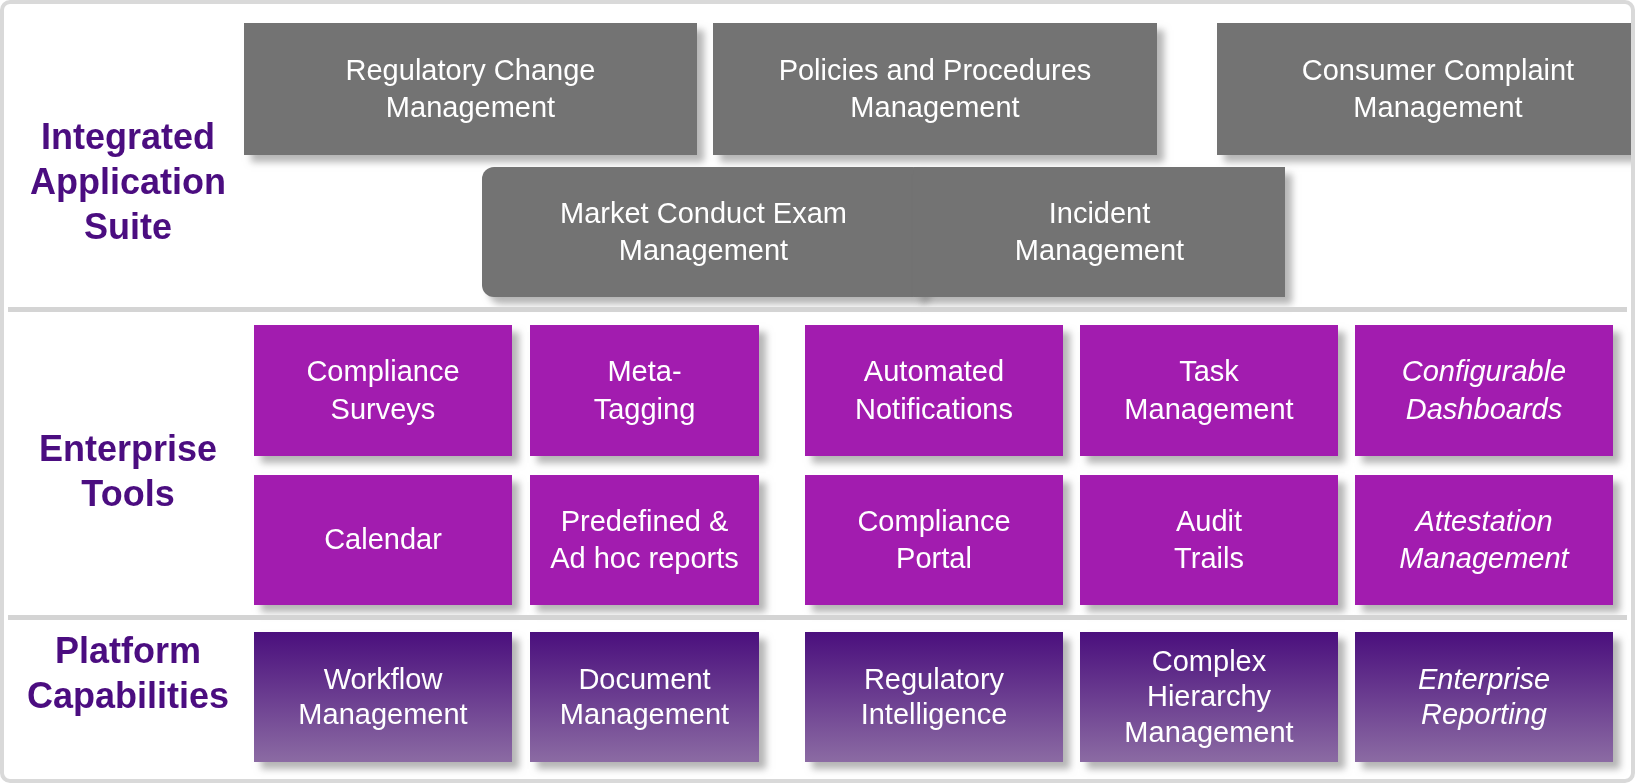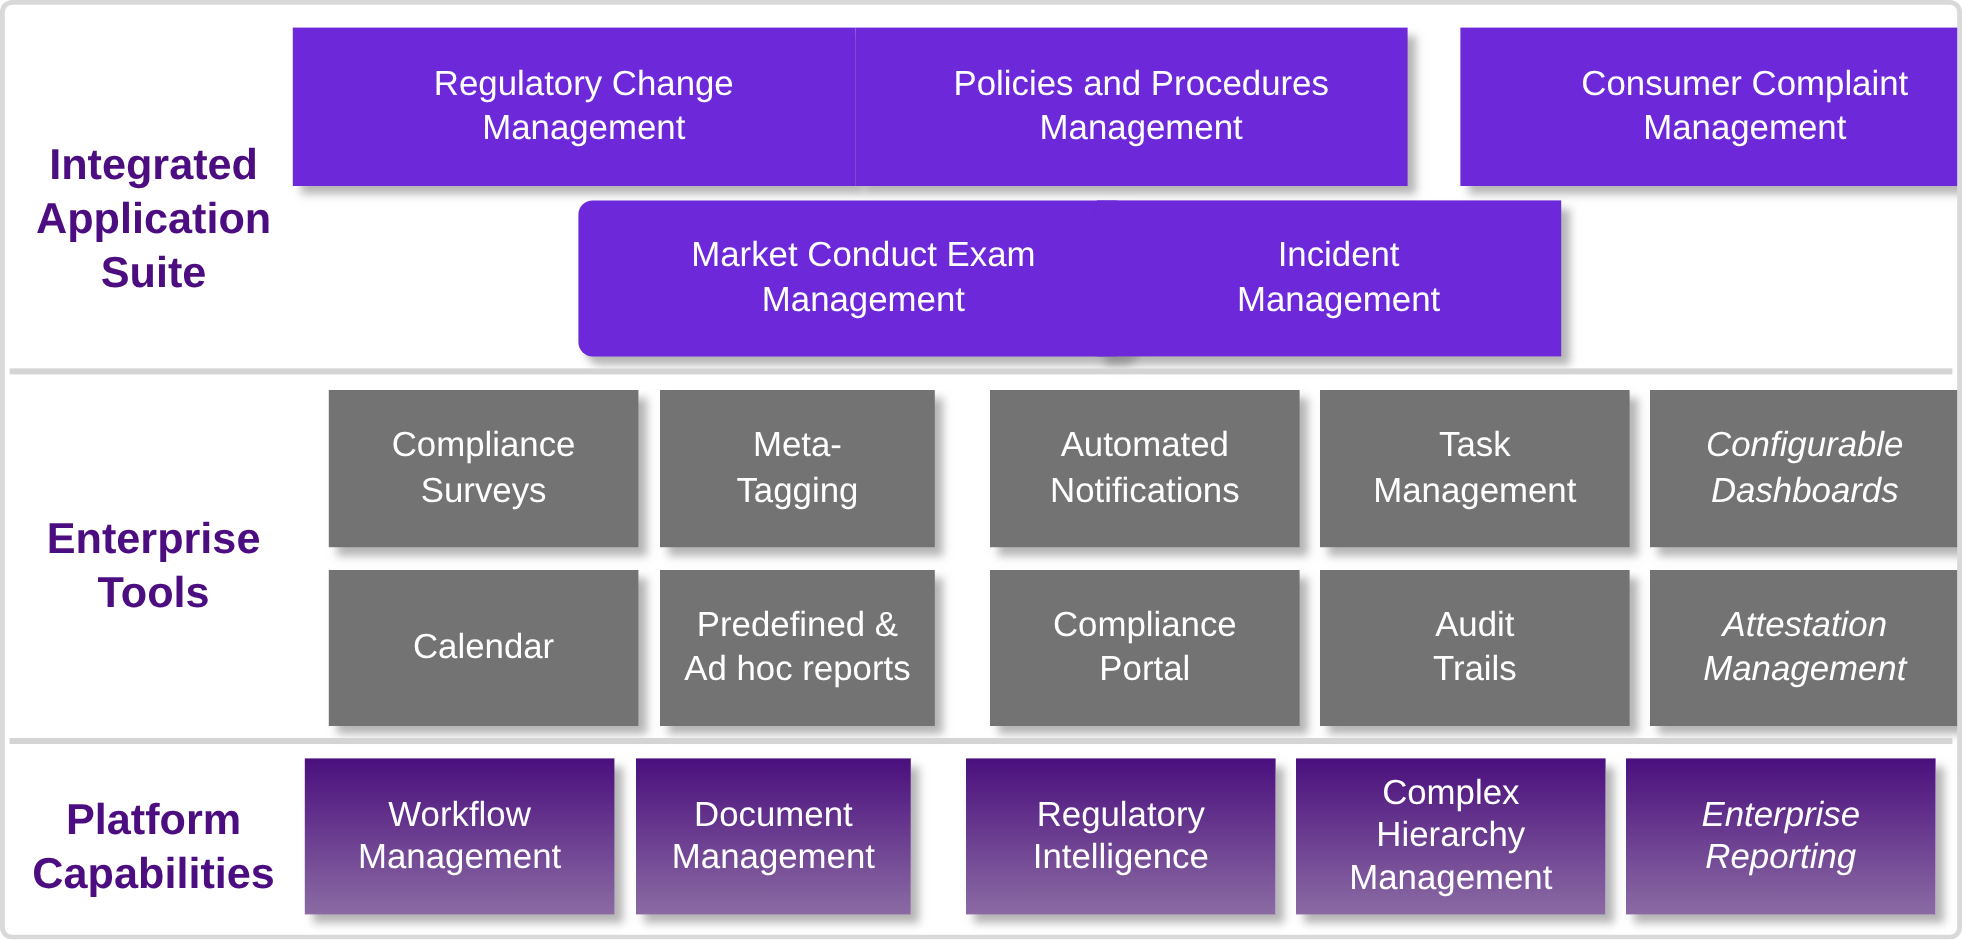--- a/index.html
+++ b/index.html
@@ -20,36 +20,36 @@
     width: 228px;
     text-align: center;
     font-weight: bold;
     font-size: 36px;
     line-height: 1.25;
     color: #4B0D80;
     white-space: pre-line;
   }
   .label-suite    { top: 110px; }
   .label-tools    { top: 422px; }
-  .label-platform { top: 656px; }
+  .label-platform { top: 624px; }
 
   .box {
     position: absolute;
     display: flex;
     align-items: center;
     justify-content: center;
     text-align: center;
     color: #ffffff;
     font-size: 29px;
     line-height: 1.28;
     white-space: pre-line;
     box-shadow: 7px 7px 7px rgba(120,120,120,0.55);
   }
-  .dark { background: #6d28d9; padding-left: 16px; }
-  .mid  { background: #737373; margin-left: 20px; }
+  .dark { background: #737373; }
+  .mid  { background: #a21caf; }
   .grad { background: linear-gradient(to bottom, #4A0F7D 0%, #8B6BA3 100%); }
 
   
   .rA { top: 19px; height: 132px; }
   .b11 { left: 240px;  width: 453px; }
   .b12 { left: 709px;  width: 444px; }
   .b13 { left: 1213px; width: 442px; }
   
   .rB { top: 163px; height: 130px; }
   .b21 { left: 478px; width: 443px; border-radius: 12px; }

